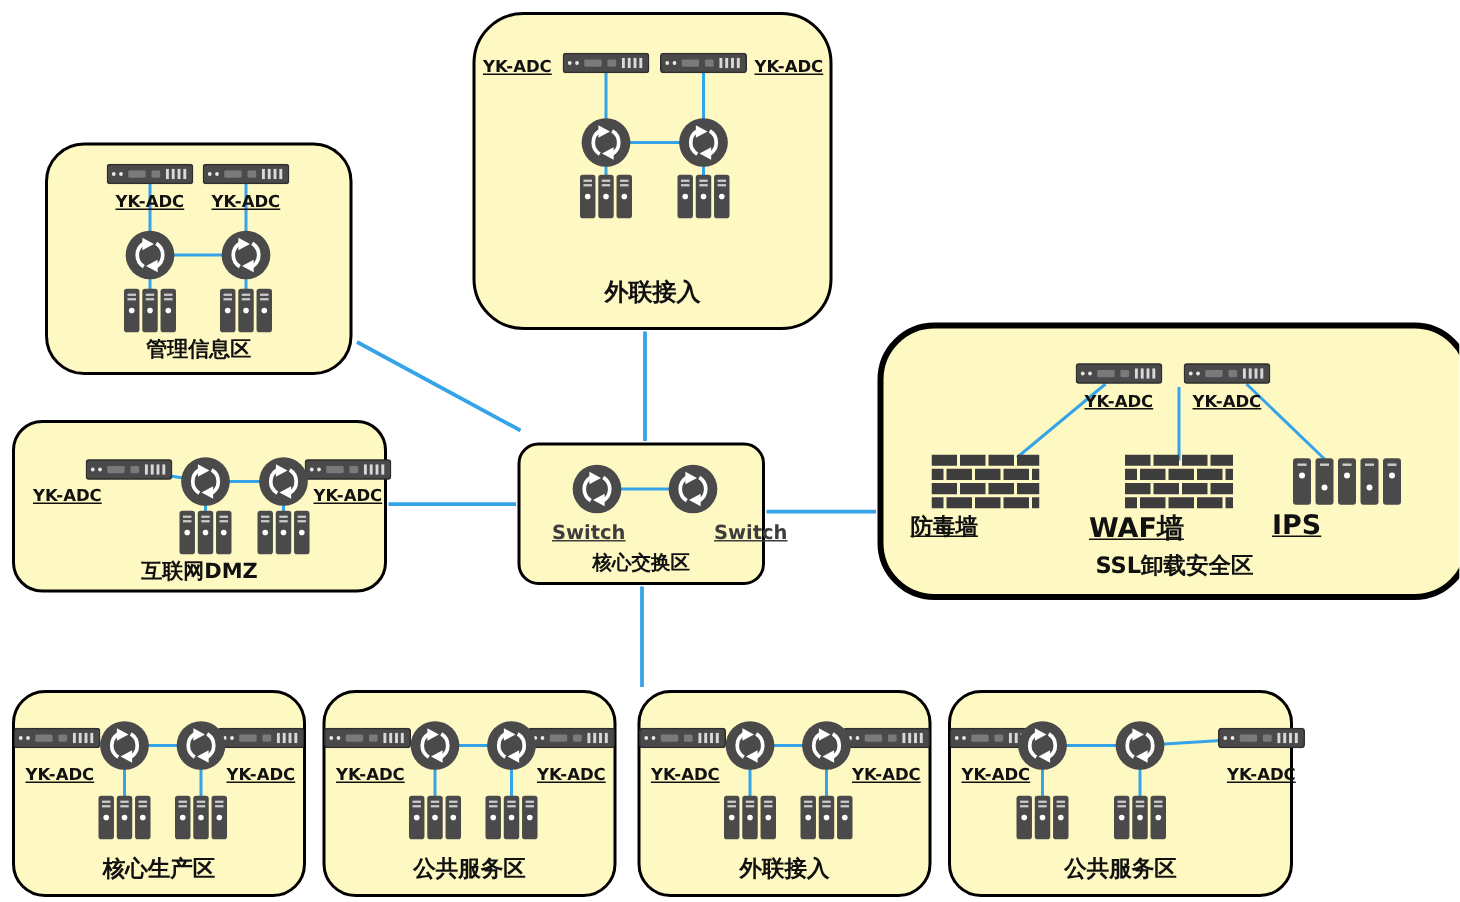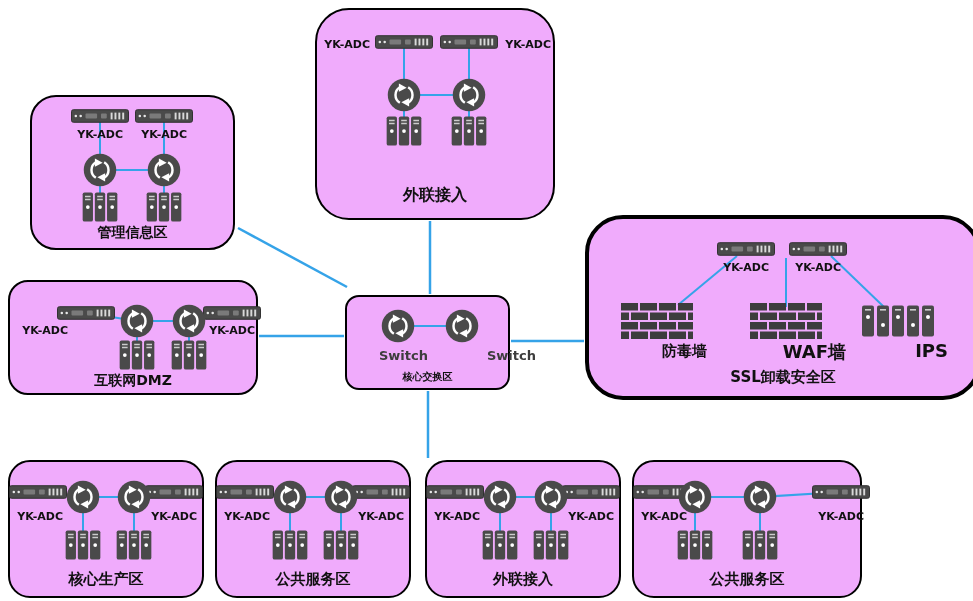--- a/index.html
+++ b/index.html
@@ -1,27 +1,27 @@
 <!DOCTYPE html>
 <html><head>
 <meta charset="utf-8">
 <style>
   html,body{margin:0;padding:0;background:#ffffff;}
   body{font-family:"DejaVu Sans","Liberation Sans",sans-serif;color:#111;}
   .stage{position:relative;width:973px;height:601px;background:#fff;overflow:hidden;}
-  .zone{position:absolute;background:#f0abfc;border:2.5px solid #000;box-sizing:border-box;}
+  .zone{position:absolute;background:#fef9c3;border:2.5px solid #000;box-sizing:border-box;}
   .zone-label{position:absolute;left:0;right:0;text-align:center;font-weight:bold;color:#111;white-space:nowrap;}
   .layer{position:absolute;left:0;top:0;width:973px;height:601px;pointer-events:none;}
   .ic{position:absolute;display:block;}
   .i-adc{width:58px;height:14px;}
   .i-lb{width:34px;height:34px;}
   .i-rack{width:36px;height:30px;}
   .i-wall{width:72px;height:36px;}
   .i-rack5{width:72px;height:32px;}
-  .txt{position:absolute;font-weight:bold;color:#111;text-align:right;white-space:nowrap;}
+  .txt{position:absolute;font-weight:bold;color:#111;text-align:left;white-space:nowrap;text-decoration:underline;}
   .t-yk{width:46px;font-size:11px;}
   .t-sw{width:60px;font-size:13px;font-weight:bold;color:#3d3d3d;}
   .defs{position:absolute;width:0;height:0;overflow:hidden;}
 </style>
 </head>
 <body>
 
 <svg class="defs" aria-hidden="true">
   <symbol id="sym-adc" viewBox="0 0 60 14">
     <rect x="0.5" y="0.5" width="59" height="13" rx="2" fill="#4a4a4a" stroke="#2e2e2e" stroke-width="1"></rect>
@@ -119,21 +119,21 @@
   <div class="zone" style="left:315px;top:8px;width:240px;height:212px;border-radius:34px;">
     <div class="zone-label" style="bottom:12px;font-size:16px;">外联接入</div>
   </div>
   <div class="zone" style="left:30px;top:95px;width:205px;height:155px;border-radius:26px;">
     <div class="zone-label" style="bottom:6px;font-size:14px;">管理信息区</div>
   </div>
   <div class="zone" style="left:8px;top:280px;width:250px;height:115px;border-radius:20px;">
     <div class="zone-label" style="bottom:3px;font-size:14px;">互联网DMZ</div>
   </div>
   <div class="zone" style="left:345px;top:295px;width:165px;height:95px;border-radius:14px;">
-    <div class="zone-label" style="bottom:4px;font-size:10px;">核心交换区</div>
+    <div class="zone-label" style="bottom:4px;font-size:13px;">核心交换区</div>
   </div>
   <div class="zone" style="left:585px;top:215px;width:396px;height:185px;border-radius:38px;border-width:4.5px;padding-left:44px;">
     <div class="zone-label" style="bottom:9px;font-size:15px;">SSL卸载安全区</div>
   </div>
   <div class="zone" style="left:8px;top:460px;width:196px;height:138px;border-radius:22px;">
     <div class="zone-label" style="bottom:7px;font-size:15px;">核心生产区</div>
   </div>
   <div class="zone" style="left:215px;top:460px;width:196px;height:138px;border-radius:22px;">
     <div class="zone-label" style="bottom:7px;font-size:15px;">公共服务区</div>
   </div>

